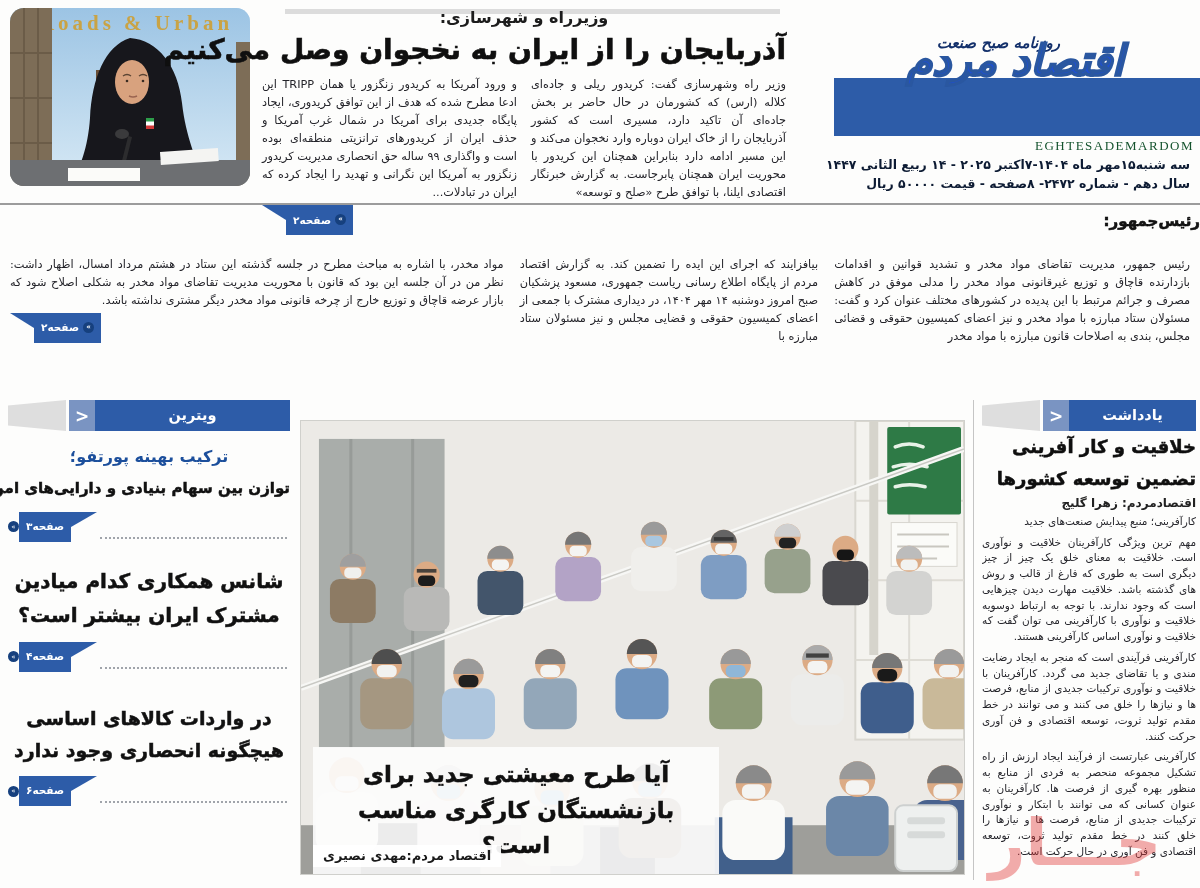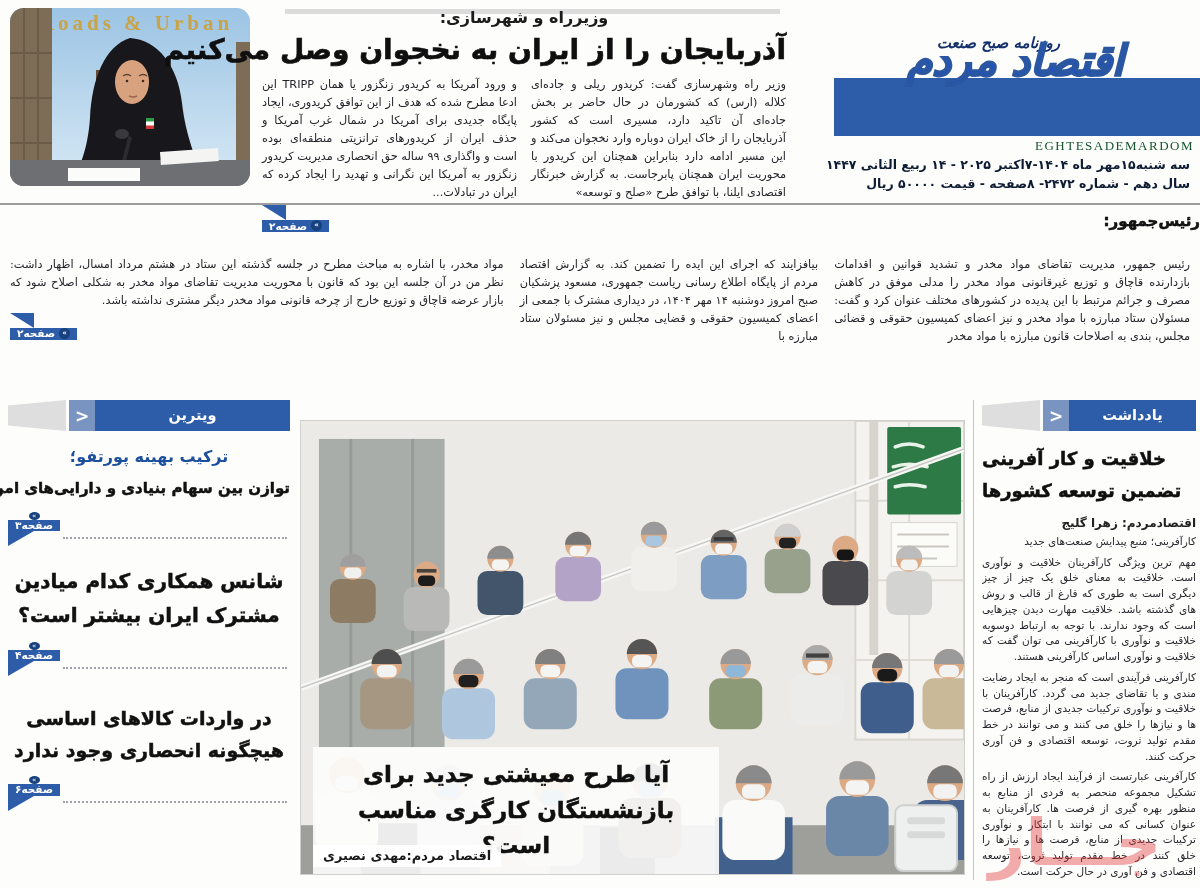--- a/index.html
+++ b/index.html
@@ -26,21 +26,21 @@
   .minister-photo svg { display:block; width:100%; height:100%; }
 
   
   .top-story { position:absolute; top:8px; left:262px; width:524px; }
   .ts-kicker { text-align:center; font-size:16px; font-weight:bold; color:#1c1c1c; }
   .ts-headline { text-align:center; font-size:28px; font-weight:bold; color:#0f0f0f; margin-top:6px; white-space:nowrap; -webkit-text-stroke:0.6px #0f0f0f; }
   .ts-cols { display:flex; gap:14px; margin-top:10px; }
   .ts-cols .col { flex:1; font-size:11.3px; line-height:1.6; text-align:justify; color:#24242a; }
 
   
-  .pbadge { display:inline-flex; direction:ltr; align-items:stretch; height:30px; vertical-align:middle;flex-direction:column; }
+  .pbadge { display:inline-flex; direction:ltr; align-items:stretch; height:30px; vertical-align:middle; }
   .pb-body { background:#2d5ca8; color:#fff; font-size:10.5px; font-weight:bold; padding:0 7px 1px; display:flex; align-items:center; gap:4px; line-height:1; }
   .pb-dot { width:11px; height:11px; border-radius:50%; background:#16407e; color:#fff; font-size:7px; display:flex; align-items:center; justify-content:center; align-self:center; }
   .tail-l { width:0; height:0; border-top:15px solid #2d5ca8; border-left:24px solid transparent; }
   .tail-r { width:0; height:0; border-top:15px solid #2d5ca8; border-right:26px solid transparent; }
   .badge-row { direction:ltr; text-align:left; margin-top:3px; }
 
   
   .main-story { position:absolute; top:212px; left:0; width:1200px; }
   .ms-kicker { text-align:right; font-size:15px; font-weight:bold; -webkit-text-stroke:0.5px #000; }
   .ms-headline { text-align:center; font-size:42px; font-weight:bold; white-space:nowrap; margin-top:14px;
@@ -70,22 +70,22 @@
   .crowd { position:absolute; top:420px; left:300px; width:665px; height:455px; border:1px solid #d0d0cc; background:#eceae6; }
   .crowd svg { display:block; width:100%; height:100%; }
   .crowd-caption { position:absolute; left:12px; top:326px; width:406px; background:rgba(252,252,252,.92);
                    padding:10px 8px; text-align:center; font-size:23px; font-weight:bold; line-height:1.55; color:#101010; -webkit-text-stroke:0.5px #101010; }
   .crowd-credit { position:absolute; left:12px; top:424px; background:rgba(255,255,255,.93); padding:3px 10px 4px;
                   font-size:13px; font-weight:bold; color:#1a1a1a; }
 
   
   .v-divider { position:absolute; right:226px; top:400px; width:1px; height:480px; background:#c5c5c5; }
   .note { position:absolute; top:400px; right:4px; width:214px; height:484px; overflow:hidden; }
-  .note-title { text-align:left; font-size:18px; font-weight:bold; line-height:1.8; margin-top:12px; color:#0f0f0f; -webkit-text-stroke:0.5px #0f0f0f; }
-  .note-byline { text-align:right; font-size:12px; font-weight:bold; margin-top:8px; color:#222; }
+  .note-title { text-align:right; font-size:18px; font-weight:bold; line-height:1.8; color:#0f0f0f; -webkit-text-stroke:0.5px #0f0f0f; }
+  .note-byline { text-align:right; font-size:12px; font-weight:bold; color:#222; }
   .note-body { margin-top:4px; }
   .note-body p { font-size:10.5px; line-height:1.5; text-align:justify; color:#26262c; margin-bottom:5px; }
 
   
   .watermark { position:absolute; right:0; top:806px; width:250px; text-align:center; font-size:64px; font-weight:bold;
                color:#e23b3b; opacity:.42; letter-spacing:2px; pointer-events:none; z-index:6; }
 </style>
 </head>
 <body>
 

